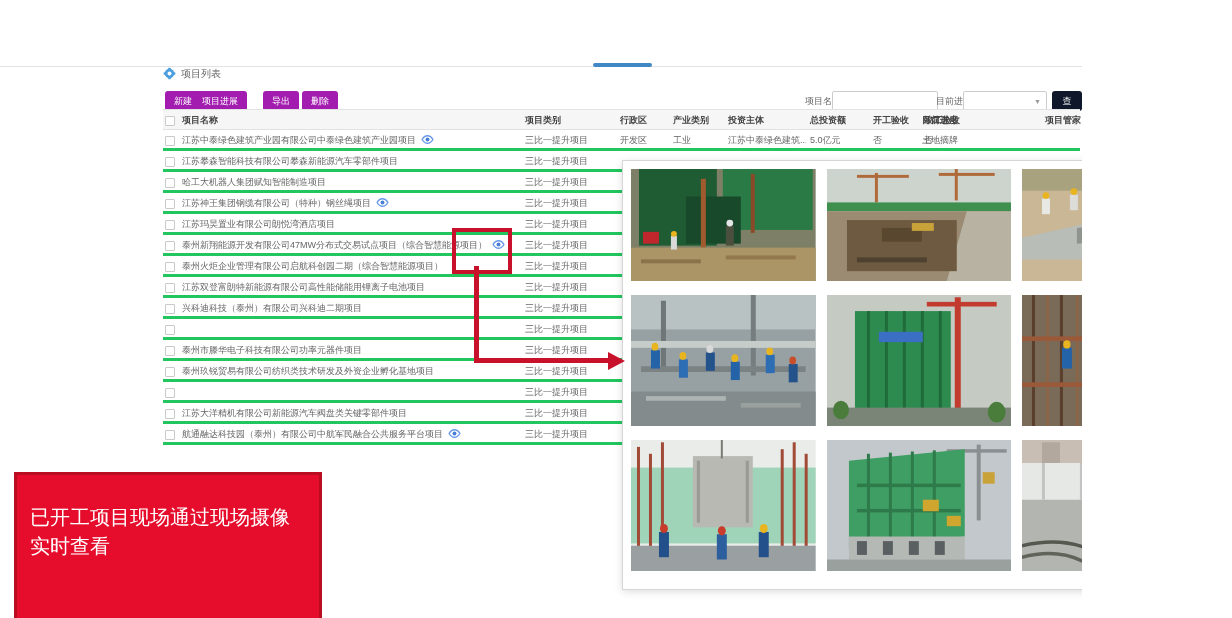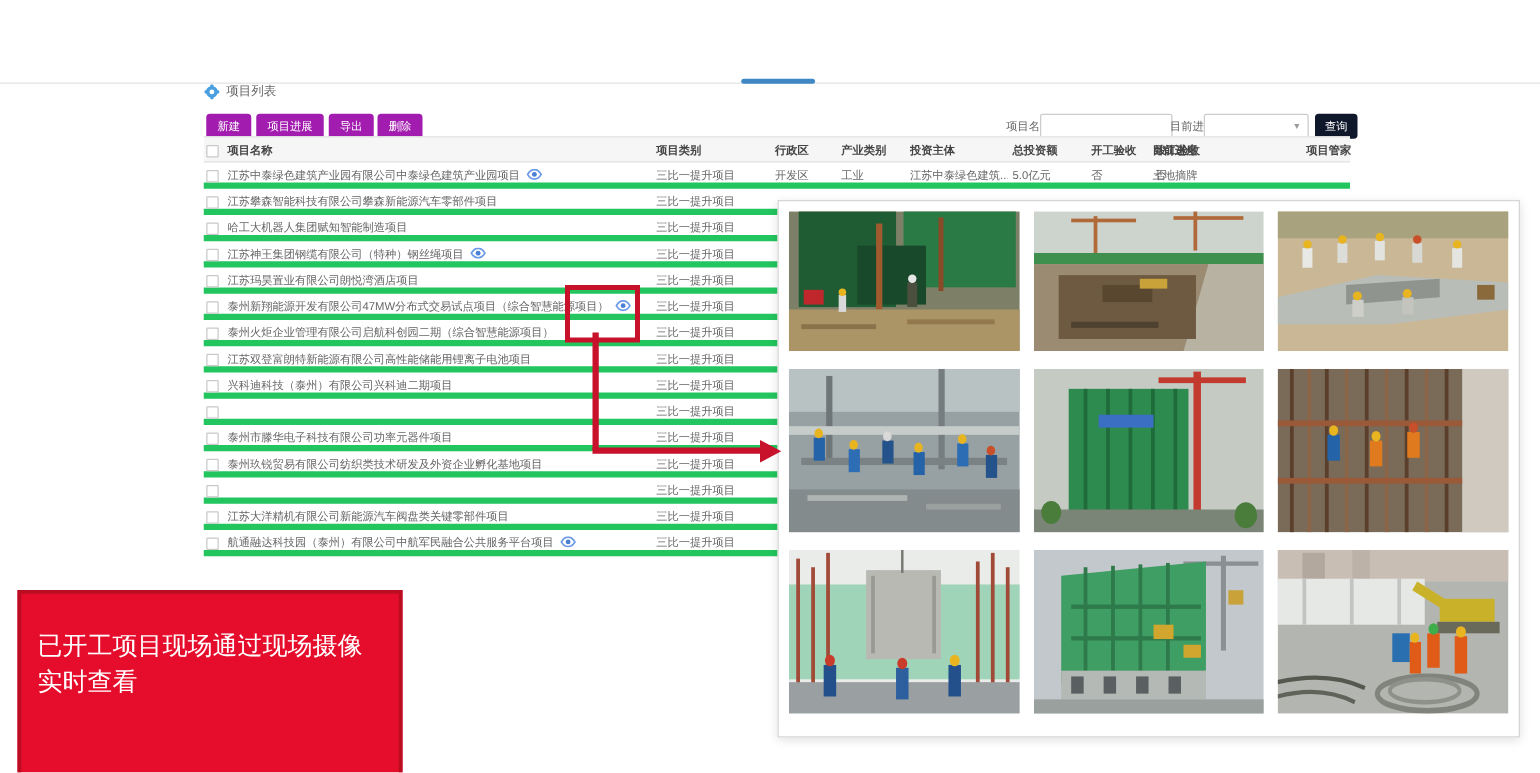--- a/index.html
+++ b/index.html
@@ -1,47 +1,47 @@
 <!DOCTYPE html>
 <html><head>
 <meta charset="utf-8">
 <style>
   html,body{margin:0;padding:0;background:#fff;}
-  #stage{position:relative;width:1232px;height:618px;background:#fff;overflow:hidden;
-         font-family:"Liberation Sans","DejaVu Sans",sans-serif;}
+  #stage{position:relative;width:1052px;height:618px;background:#fff;overflow:hidden;
+         font-family:"Liberation Sans","DejaVu Sans",sans-serif;padding-left:30px;}
 
   
   .topline{position:absolute;left:0;top:66px;width:1232px;height:1px;background:#e3e3e3;}
   .thumb{position:absolute;left:593px;top:63px;width:59px;height:4px;background:#3f87c5;border-radius:2px;}
 
   
   .ptitle{position:absolute;left:181px;top:67px;font-size:10px;color:#666;line-height:14px;}
   .gear{position:absolute;left:163px;top:67px;width:13px;height:13px;}
 
   
   .btn{position:absolute;top:91px;height:20px;line-height:20px;background:#a21caf;color:#fff;
        font-size:9px;border:none;border-radius:3px;padding:0 9px;cursor:pointer;white-space:nowrap;}
-  .b-new{left:165px}.b-prog{left:205px}.b-exp{left:263px}.b-del{left:302px}
+  .b-new{left:165px}.b-prog{left:193px}.b-exp{left:263px}.b-del{left:302px}
 
   
   .flabel{position:absolute;top:91px;height:20px;line-height:20px;font-size:9px;color:#666;}
   .f-name{left:805px}.f-prog{left:936px}
   .finput{position:absolute;left:832px;top:91px;width:96px;height:18px;border:1px solid #ccc;
           border-radius:2px;font-size:9px;padding:0 4px;color:#333;background:#fff;}
   .fselect{position:absolute;left:963px;top:91px;width:82px;height:18px;border:1px solid #ccc;
            border-radius:2px;background:#fff;}
   .caret{position:absolute;right:5px;top:5px;font-size:7px;color:#999;line-height:9px;}
   .b-query{position:absolute;left:1052px;top:91px;height:20px;line-height:20px;background:#0f172a;
            color:#fff;font-size:9px;border:none;border-radius:3px;padding:0 8px;cursor:pointer;}
 
   
   #table{position:absolute;left:163px;top:109px;width:917px;}
   .thead{position:relative;height:21px;background:#f6f6f6;border-top:1px solid #e2e2e2;
          border-bottom:1px solid #e2e2e2;box-sizing:border-box;}
-  .trow{position:relative;height:21px;border-bottom:5px solid #22c55e;box-sizing:border-box;}
+  .trow{position:relative;height:21px;border-bottom:3px solid #22c55e;box-sizing:border-box;}
   .c{position:absolute;top:0;line-height:20px;font-size:9px;color:#666;white-space:nowrap;}
   .thead .c{color:#444;font-weight:bold;}
   .cb{position:absolute;left:2px;top:6px;width:8px;height:8px;border:1px solid #c9c9c9;
       border-radius:1px;background:#fff;cursor:pointer;}
   .cname{left:19px}.ccat{left:362px}.cdist{left:457px}.cind{left:510px}
   .cinv{left:565px;width:78px;overflow:hidden}.camt{left:647px}.csc{left:710px}
   .cprog{left:759px}.cccheck{left:761px}.cmgr{left:882px}
   .eye{vertical-align:-1px;margin-left:5px;}
 
   

